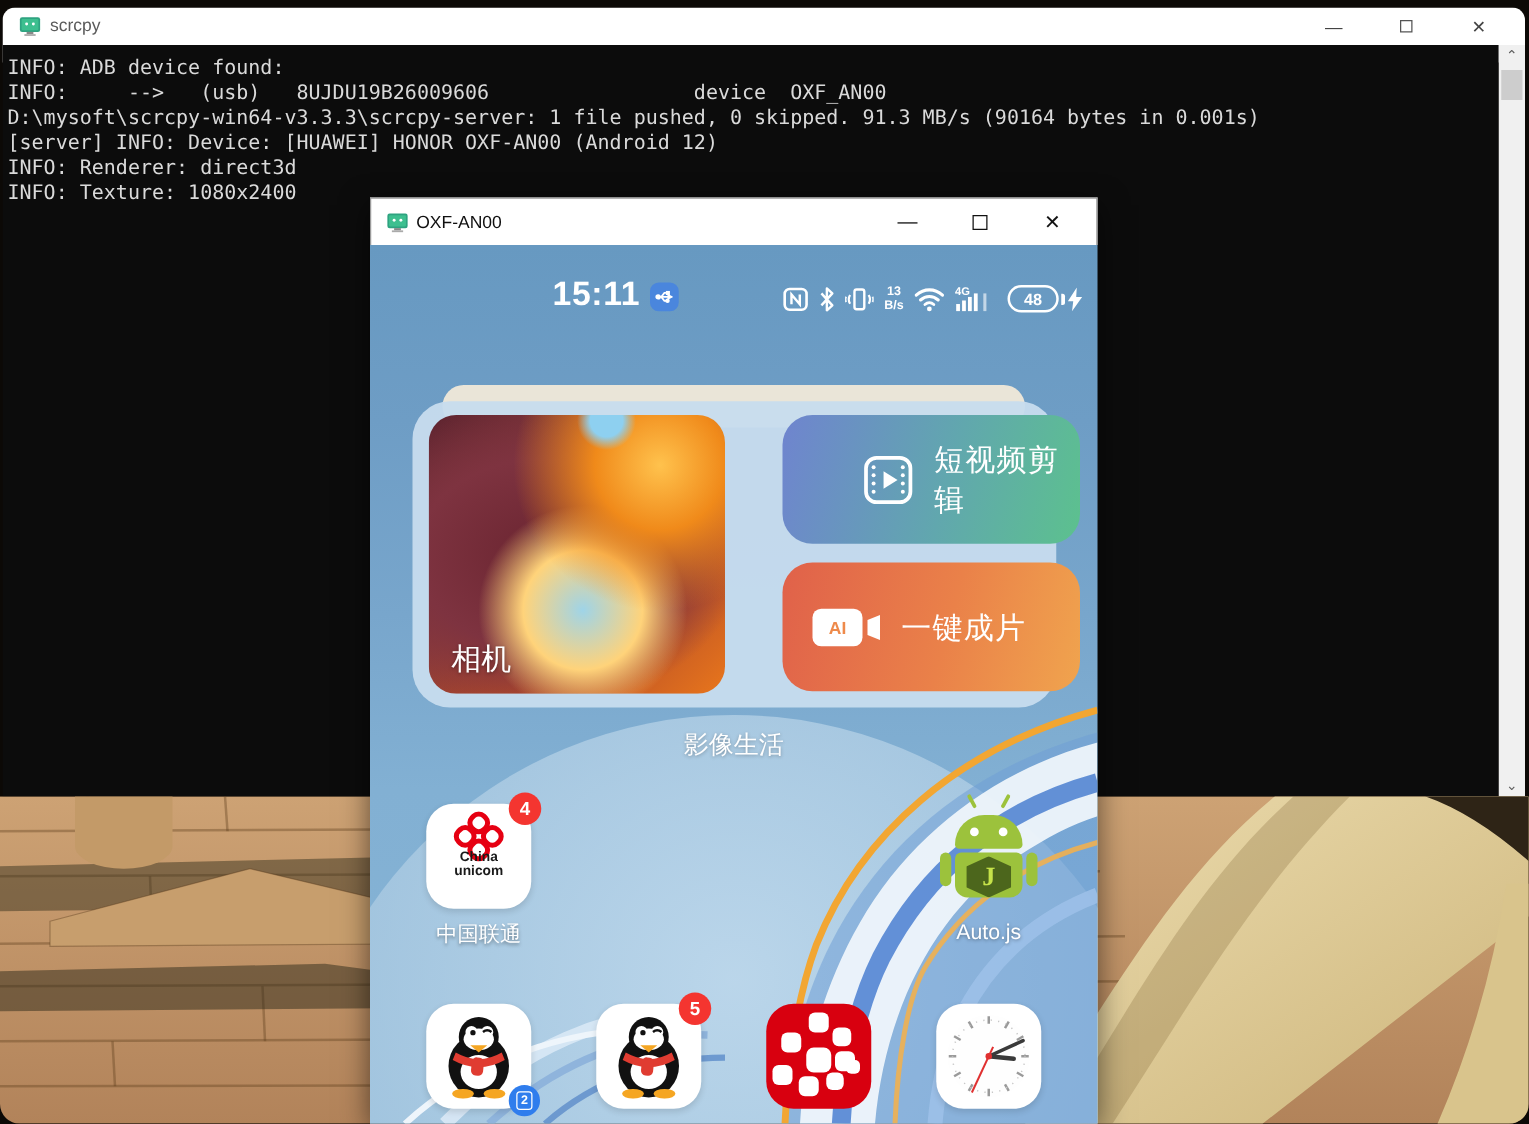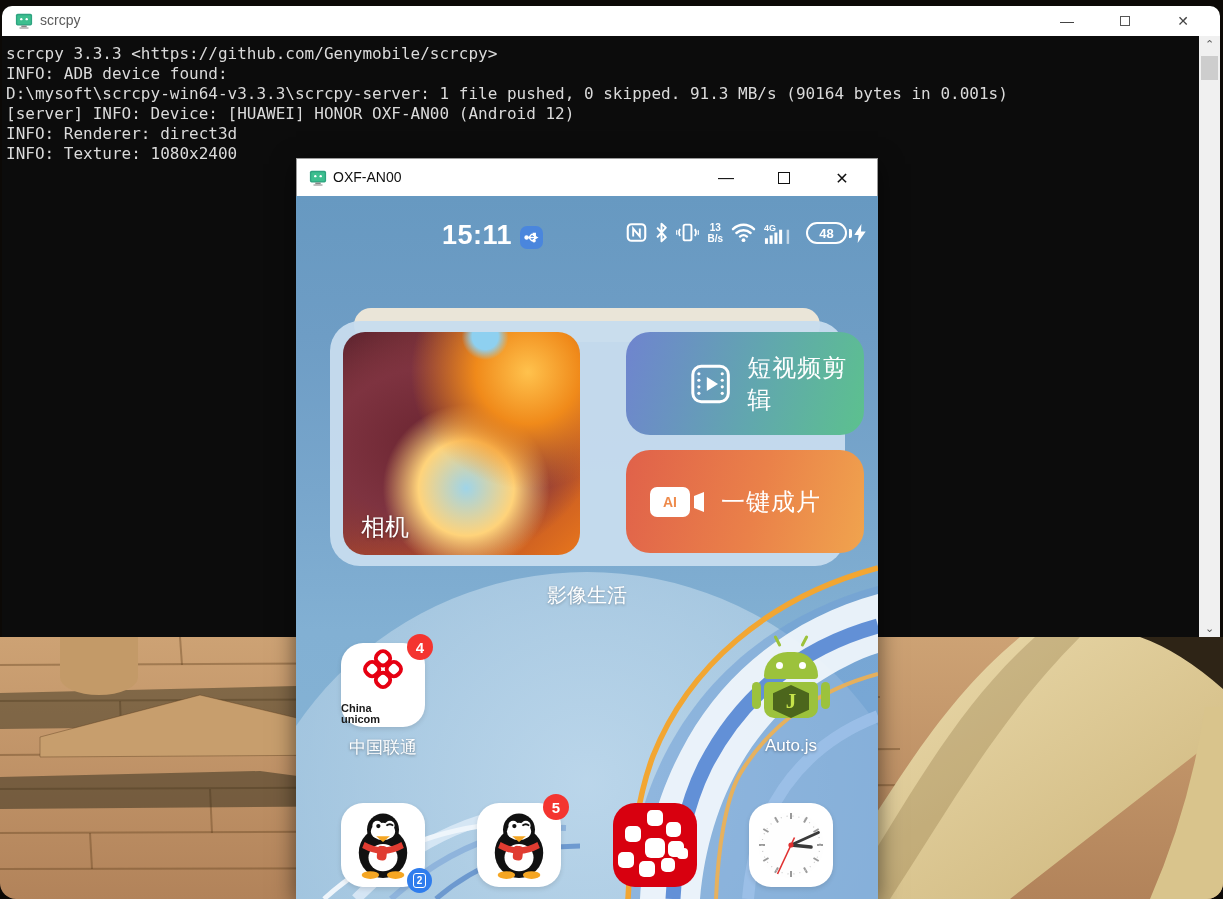--- a/index.html
+++ b/index.html
@@ -44,21 +44,21 @@
   .ph-screen { position:absolute; left:0; top:38px; width:582px; height:703px; overflow:hidden;
     background:linear-gradient(180deg,#6799c1 0%,#6e9dc5 20%,#78a6cc 42%,#82b0d3 62%,#86b4d6 100%); }
   .wall-circle { position:absolute; left:-61px; top:376px; width:704px; height:704px; border-radius:50%;
     background:radial-gradient(circle at 50% 30%, rgba(196,220,238,.85) 0%, rgba(168,200,224,.7) 60%, rgba(150,188,216,.6) 100%); }
   .wall-ribbons { position:absolute; left:0; top:0; width:582px; height:703px; }
 
   
   .sb-time { position:absolute; left:146px; top:24px; font-size:27px; font-weight:bold; color:#fff; letter-spacing:.5px; }
   .sb-usb { position:absolute; left:224px; top:30px; width:23px; height:23px; border-radius:7px;
     background:#4a86dd; display:flex; align-items:center; justify-content:center; }
-  .sb-right { position:absolute; right:12px; top:26px; height:28px; display:flex; align-items:flex-start; gap:8px; color:#fff; }
+  .sb-right { position:absolute; right:12px; top:26px; height:28px; display:flex; align-items:flex-end; gap:8px; color:#fff; }
   .sb-speed { font-size:10px; line-height:11px; font-weight:bold; text-align:center; }
   .sb-batt { display:flex; align-items:center; gap:2px; }
   .batt-pill { width:41px; height:22px; border:2px solid #fff; border-radius:11px;
     display:flex; align-items:center; justify-content:center; font-size:13px; font-weight:bold; color:#fff; }
   .batt-nub { width:3px; height:9px; background:#fff; border-radius:0 2px 2px 0; }
 
   
   .widget-peek { position:absolute; left:58px; top:112px; width:466px; height:34px;
     border-radius:18px; background:#eae5d8; }
   .widget-card { position:absolute; left:34px; top:125px; width:515px; height:245px;
@@ -92,21 +92,21 @@
   .badge-red { position:absolute; top:-9px; right:-8px; min-width:26px; height:26px; border-radius:13px;
     background:#f43530; color:#fff; font-size:15px; font-weight:bold;
     display:flex; align-items:center; justify-content:center; padding:0 4px; }
   .badge-5g { position:absolute; top:-8px; right:-7px; width:28px; height:22px; border-radius:7px 7px 7px 2px;
     background:#e5007d; color:#fff; font-size:11px; font-weight:bold;
     display:flex; align-items:center; justify-content:center; }
   .badge-clone { position:absolute; bottom:-6px; right:-7px; width:25px; height:25px; border-radius:50%;
     background:#2f7ded; color:#fff; display:flex; align-items:center; justify-content:center; }
   .badge-clone .inner { width:13px; height:15px; border:1.6px solid #fff; border-radius:3px;
     font-size:10px; font-weight:bold; display:flex; align-items:center; justify-content:center; }
-  .unicom-txt { position:absolute; left:0; bottom:2px; width:100%; text-align:left;
+  .unicom-txt { position:absolute; left:0; bottom:24px; width:100%; text-align:center;
     font-size:11px; line-height:11px; font-weight:bold; color:#1a1a1a; }
   .kod-tile { background:linear-gradient(140deg,#38a2f3 0%,#3f74ee 55%,#5547e9 100%);
     display:flex; align-items:center; justify-content:center; }
   .kod-txt { color:#fff; font-size:29px; font-weight:bold; letter-spacing:1px; }
   .red-tile { background:#d8000f; }
   .red-dot { position:absolute; background:#fff; border-radius:5px; }
 
   
   .robot { position:relative; width:84px; height:84px; }
   .robot .head { position:absolute; left:15px; top:9px; width:54px; height:27px;
@@ -185,22 +185,22 @@
       <span class="term-title">scrcpy</span>
       <div class="term-controls">
         <div class="term-ctl">—</div>
         <div class="term-ctl">
             <span class="sq"></span>
           </div>
         <div class="term-ctl">✕</div>
       </div>
     </div>
     <div class="term-body">
-      <div class="term-line">scrcpy 3.3.3 &lt;https://github.com/Genymobile/scrcpy&gt;</div>
       <div class="term-line">INFO: ADB device found:</div>
+      <div class="term-line">INFO:     --&gt;   (usb)   8UJDU19B26009606                 device  OXF_AN00</div>
       <div class="term-line">D:\mysoft\scrcpy-win64-v3.3.3\scrcpy-server: 1 file pushed, 0 skipped. 91.3 MB/s (90164 bytes in 0.001s)</div>
       <div class="term-line">[server] INFO: Device: [HUAWEI] HONOR OXF-AN00 (Android 12)</div>
       <div class="term-line">INFO: Renderer: direct3d</div>
       <div class="term-line">INFO: Texture: 1080x2400</div>
     </div>
     <div class="term-scrollbar">
       <div class="sb-arrow" style="top:0">⌃</div>
       <div class="sb-thumb"></div>
       <div class="sb-arrow" style="bottom:0">⌄</div>
     </div>

